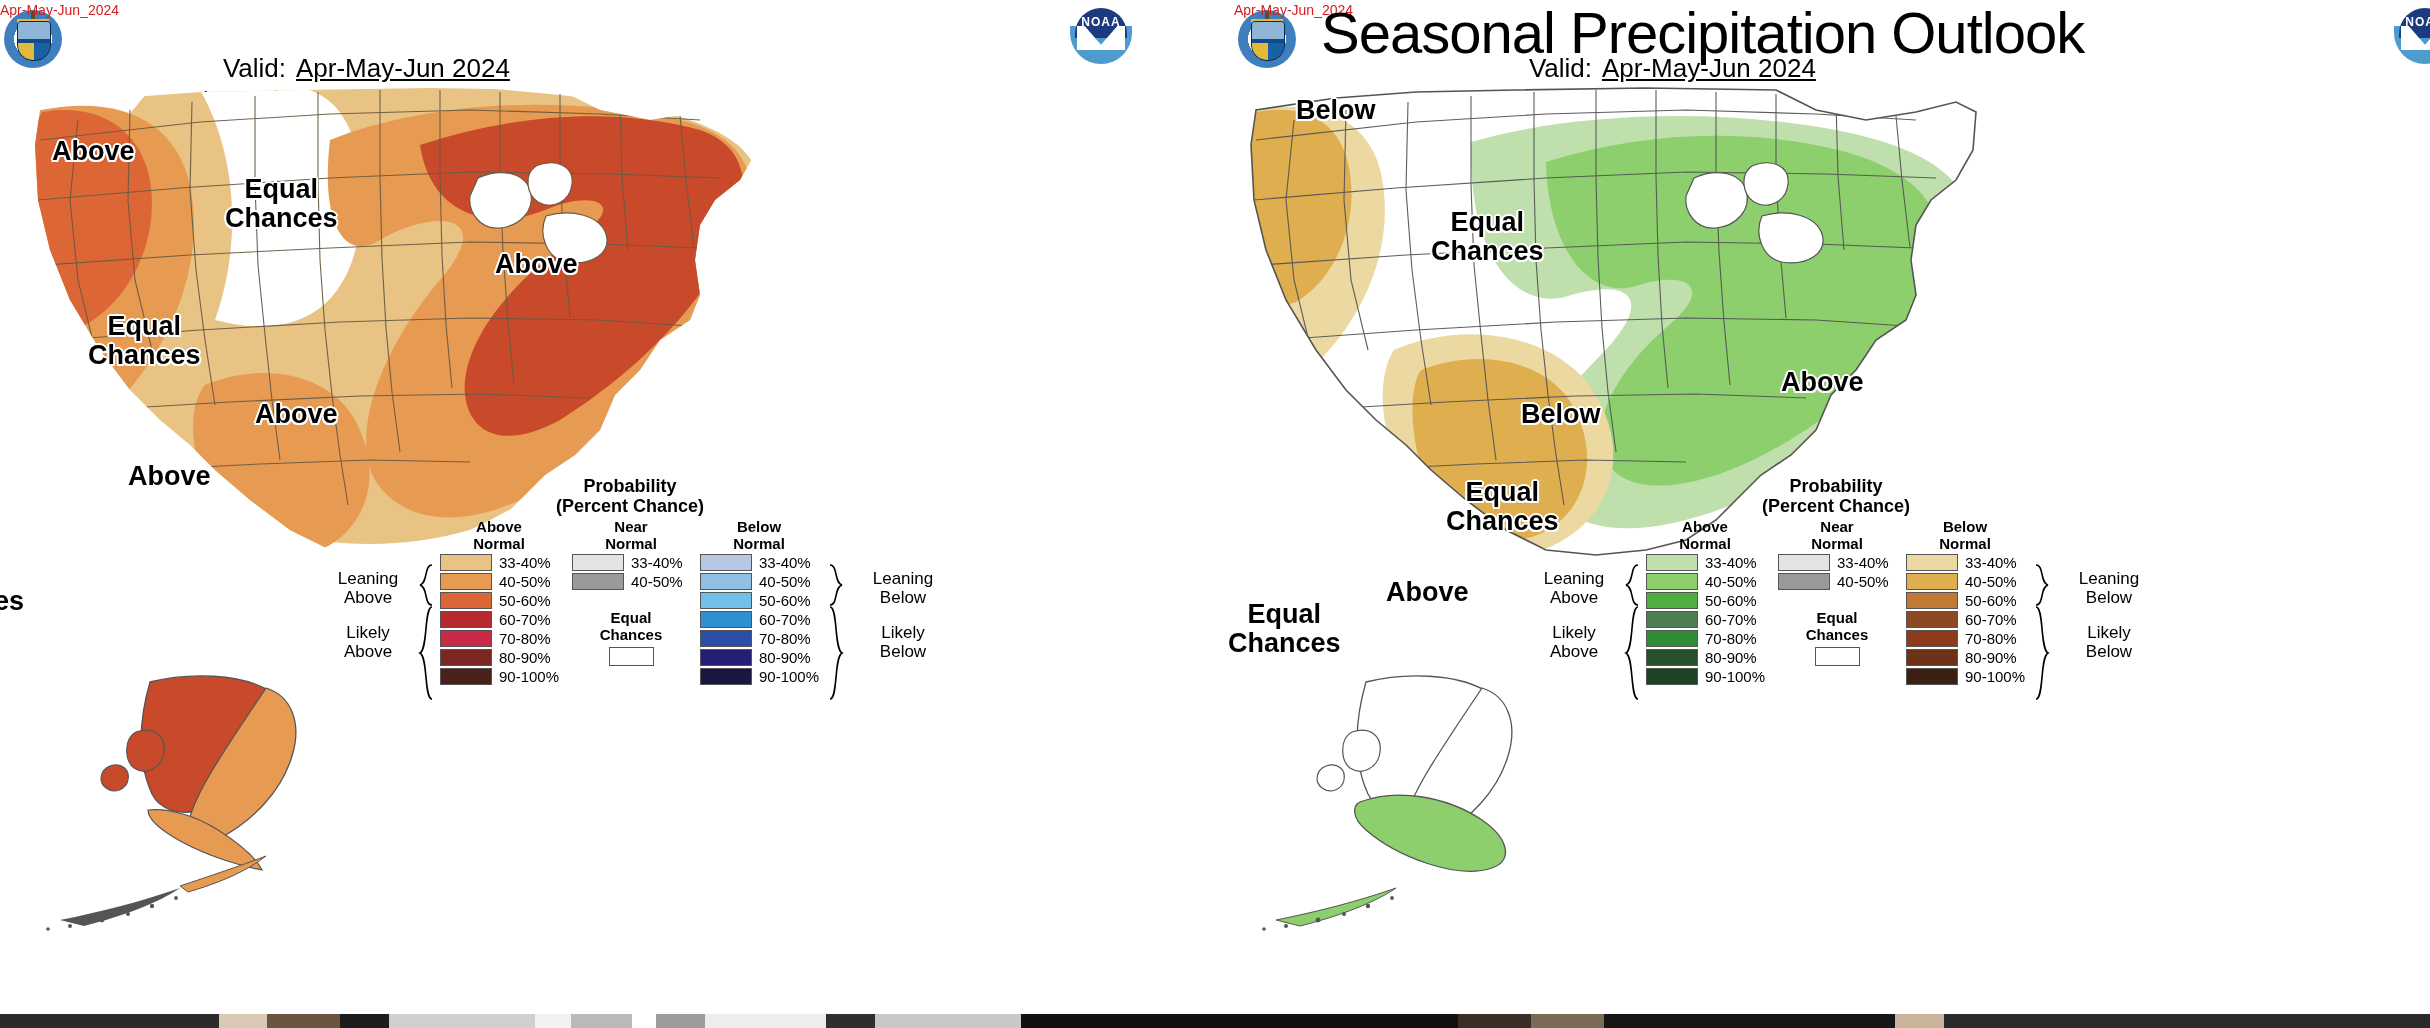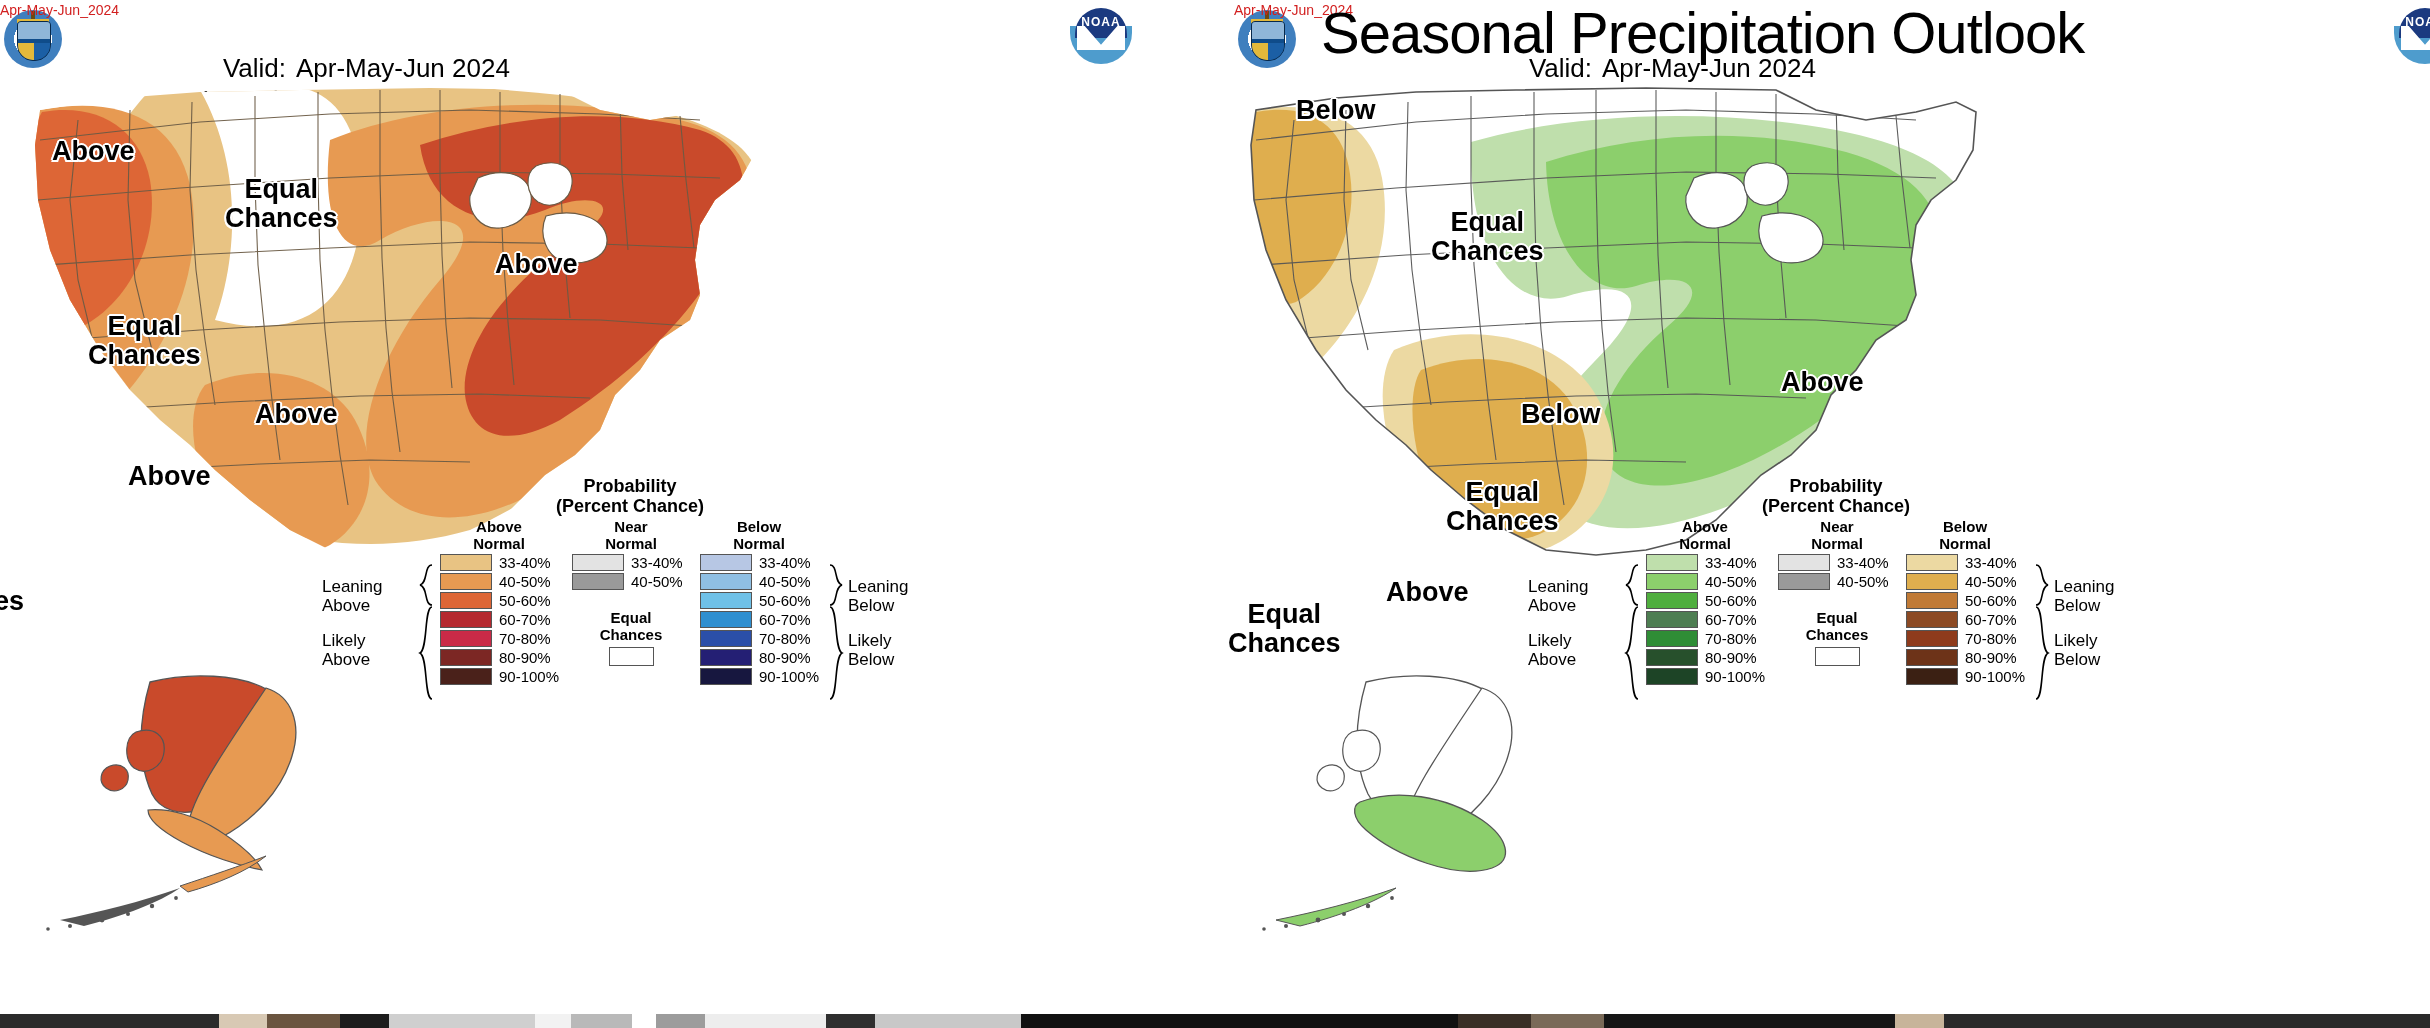--- a/index.html
+++ b/index.html
@@ -12,21 +12,21 @@
   .panel{position:absolute;top:0;height:1014px;background:#fff;overflow:hidden;}
   #panel-temp{left:0;width:1214px;}
   #panel-prcp{left:1216px;width:1214px;}
   .panel-divider{position:absolute;left:1214px;top:0;width:2px;height:1014px;background:#fff;}
 
   
   .hdr-title{position:absolute;font-weight:400;font-size:58px;letter-spacing:-1px;
              white-space:nowrap;line-height:1;}
   .hdr-sub{position:absolute;font-size:26px;line-height:1.22;white-space:nowrap;}
   .hdr-sub .lbl{display:inline-block;width:86px;text-align:right;font-weight:normal;}
-  .hdr-sub .val{display:inline-block;padding-left:10px;font-weight:normal;}
+  .hdr-sub .val{display:inline-block;padding-left:10px;font-weight:normal;text-decoration:underline;}
 
   
   .seal{position:absolute;width:58px;height:58px;}
   .seal .ring{position:absolute;inset:0;border-radius:50%;
      background:radial-gradient(circle at 50% 50%, #ffffff 0 46%, #3f7fbe 46% 72%, #2e6aa6 72% 100%);}
   .seal .inner{position:absolute;left:13px;top:11px;width:32px;height:38px;
      border-radius:4px 4px 16px 16px;background:#0f4c8a;border:1.5px solid #08294b;overflow:hidden;}
   .seal .inner:before{content:"";position:absolute;left:0;top:0;width:100%;height:46%;background:#8fb6d8;}
   .seal .inner:after{content:"";position:absolute;left:0;bottom:0;width:100%;height:46%;
      background:linear-gradient(90deg,#e3b93b 50%, #1b5fa5 50%);}
@@ -58,21 +58,21 @@
   .lg-title{text-align:center;font-size:18px;font-weight:bold;line-height:1.12;white-space:pre-line;}
   .lg-cols{position:relative;height:180px;margin-top:3px;}
   .lg-col{position:absolute;top:0;width:118px;}
   .lg-col-hd{text-align:center;font-size:15px;font-weight:bold;line-height:1.1;white-space:pre-line;height:34px;}
   .lg-row{display:flex;align-items:center;height:19px;}
   .sw{width:43px;height:15px;border:1px solid #555;flex:0 0 auto;}
   .lg-row span{font-size:15px;padding-left:7px;white-space:nowrap;}
   .ec-wrap{margin-top:19px;text-align:center;}
   .ec-wrap .ec-lbl{font-size:15px;font-weight:bold;line-height:1.1;white-space:pre-line;}
   .ec-wrap .ec-sw{width:43px;height:17px;border:1px solid #555;background:#fff;margin:4px auto 0;}
-  .side-lbl{position:absolute;font-size:17px;line-height:1.12;white-space:pre-line;margin-top:8px;}
+  .side-lbl{position:absolute;font-size:17px;line-height:1.12;white-space:pre-line;text-align:center;}
   .brace{position:absolute;font-size:15px;color:#000;}
   .brace svg{display:block;}
 
   .clip-txt{position:absolute;font-size:27px;font-weight:bold;color:#000;}
   .bottom-strip{position:absolute;left:0;top:1014px;width:2430px;height:14px;
      background:linear-gradient(90deg,#2b2b2b 0 9%,#d8c9b4 9% 11%,#6b5540 11% 14%,#1d1d1d 14% 16%,
                 #cfcfcf 16% 22%,#f2f2f2 22% 23.5%,#b9b9b9 23.5% 26%,#ffffff 26% 27%,#9c9c9c 27% 29%,
                 #ededed 29% 34%,#2f2f2f 34% 36%,#c8c8c8 36% 42%,#111 42% 60%,#3a2f26 60% 63%,
                 #7a6a58 63% 66%,#161616 66% 78%,#c7b49a 78% 80%,#2a2a2a 80% 100%);}
 </style>

